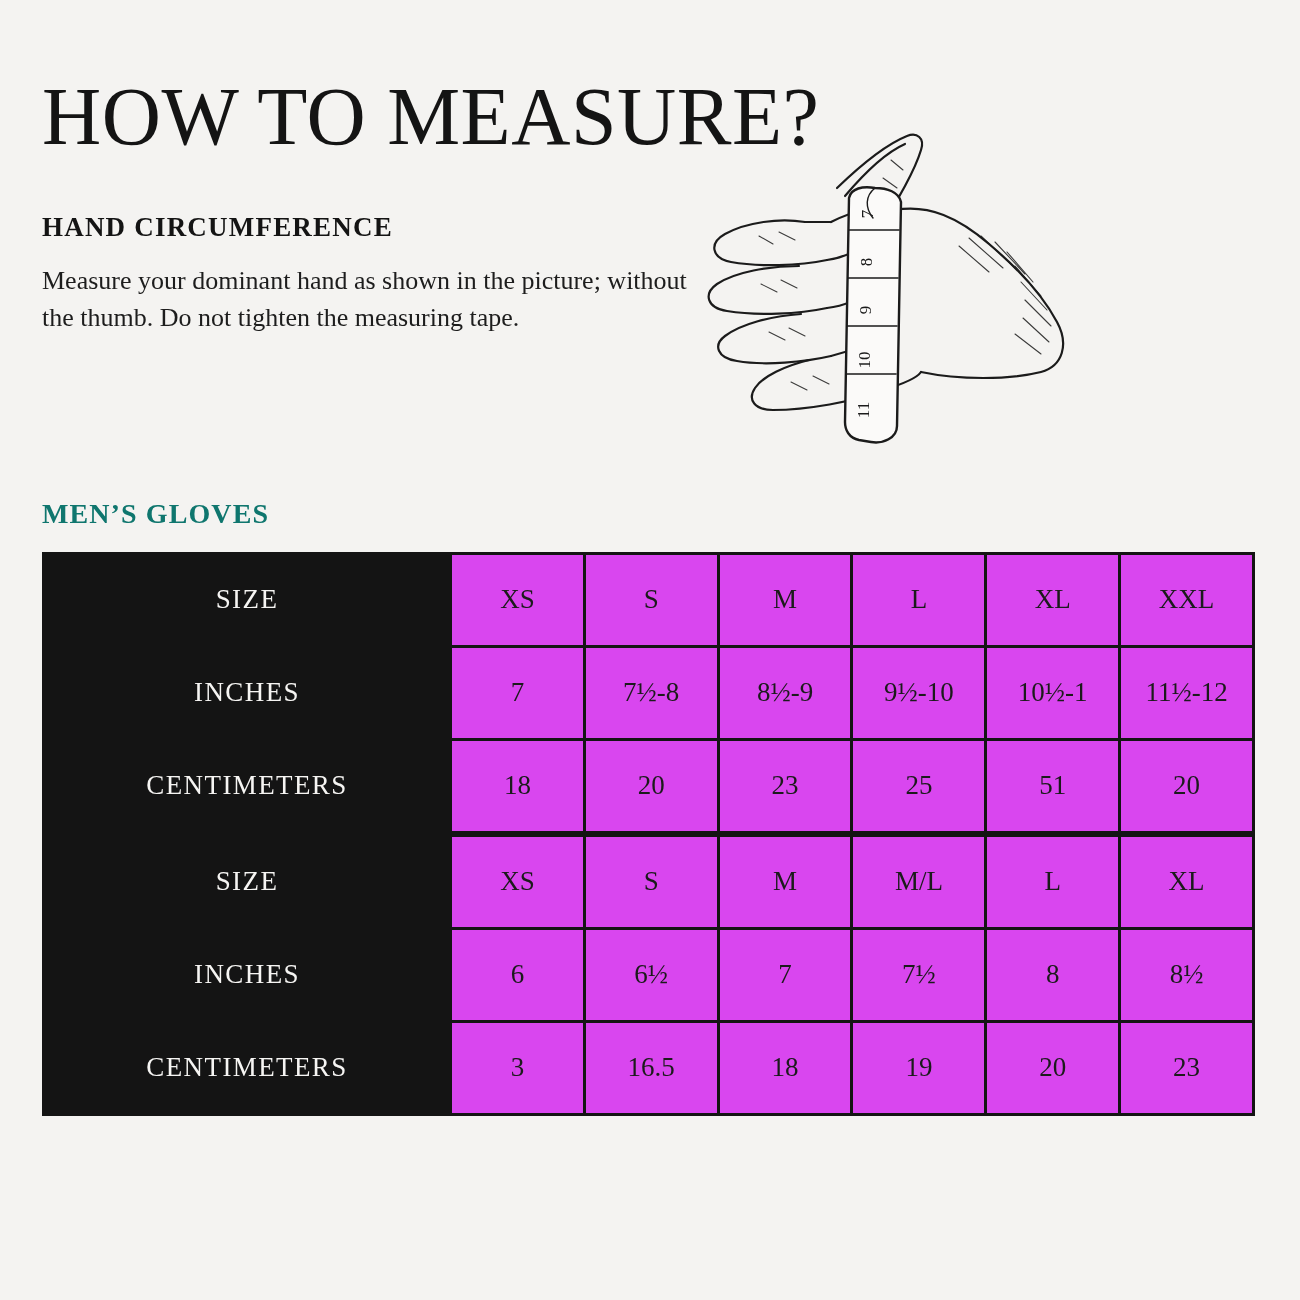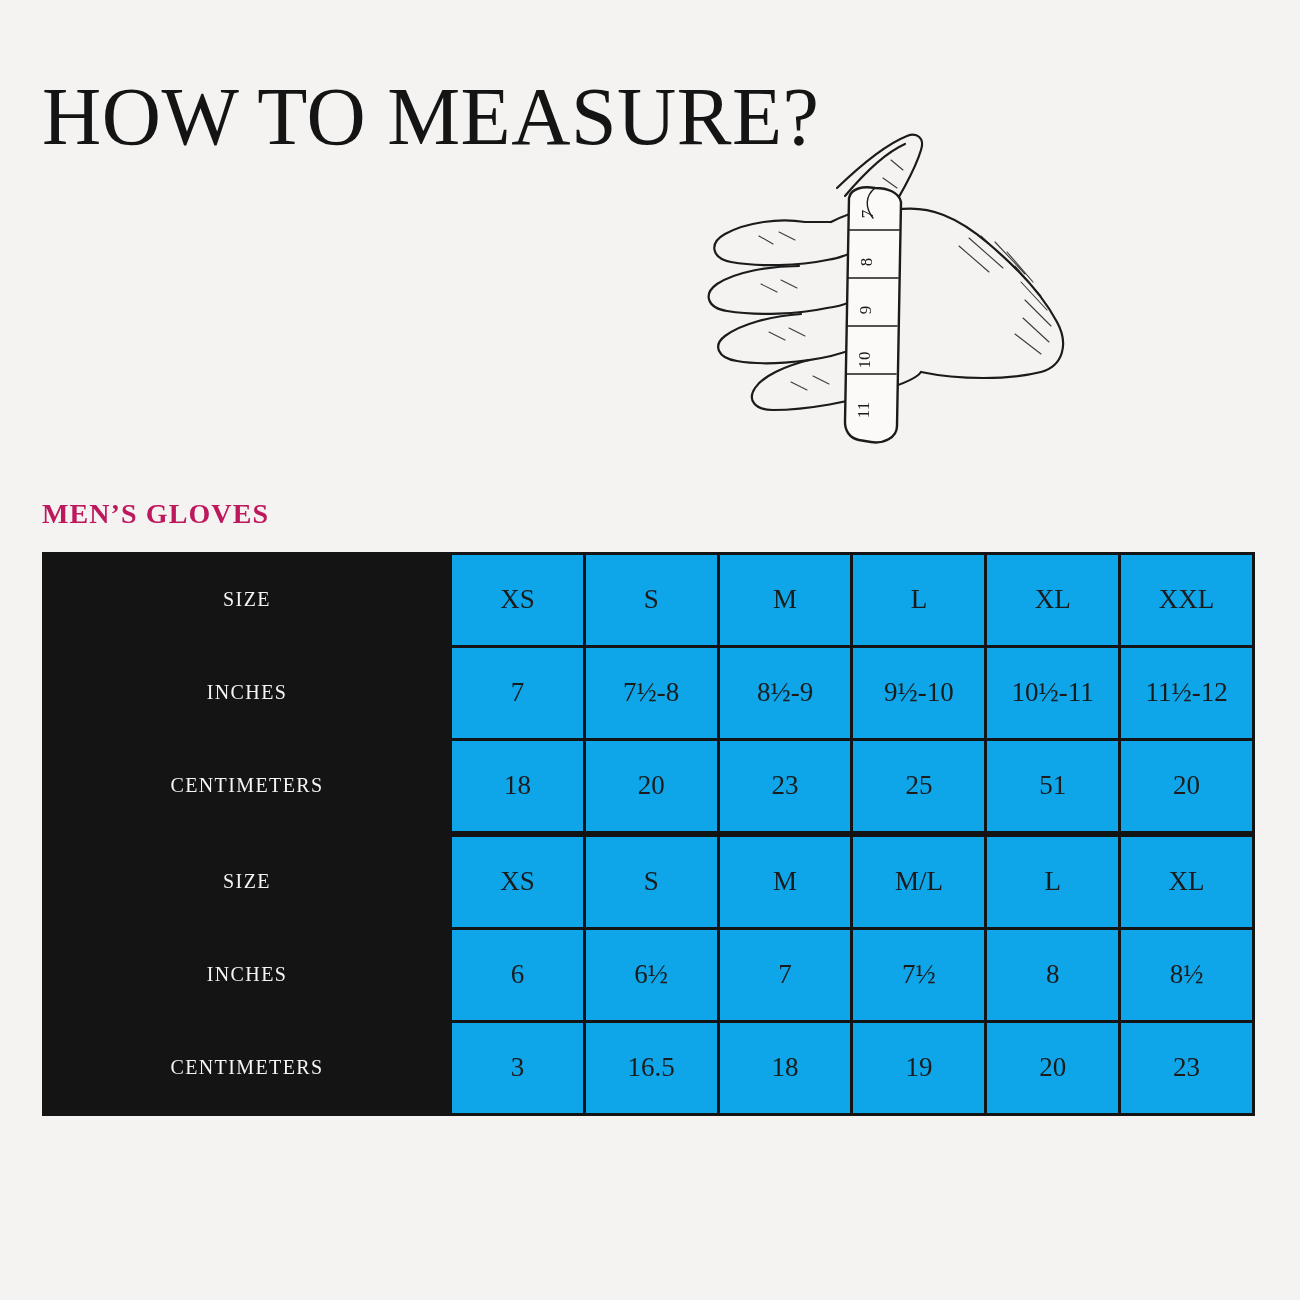--- a/index.html
+++ b/index.html
@@ -61,21 +61,21 @@
     right: -10px;
     width: 470px;
     height: 350px;
   }
   .section-head {
     font-family: "Liberation Serif", serif;
     font-size: 28px;
     font-weight: 700;
     letter-spacing: 1.1px;
     margin: 0 0 22px 2px;
-    color: #be185d;
+    color: #0f766e;
   }
   .men-head { margin-top: 6px; }
   .women-head { margin-top: 42px; }
 
   table.size-table {
     border-collapse: collapse;
     width: 1213px;
     table-layout: fixed;
     margin-left: 2px;
     background: #fbfaf9;
@@ -87,36 +87,40 @@
     vertical-align: middle;
     font-family: "Liberation Serif", serif;
     font-size: 27px;
     color: #1b1b1b;
     padding: 0;
   }
   table.size-table td.rowhead {
     background: #141414;
     color: #f6f5f3;
     letter-spacing: 1.4px;
-    font-size: 20px;
+    font-size: 27px;
     width: 404px;
   }
   table.size-table td.val {
-    background: #0ea5e9;
+    background: #d946ef;
   }
   .nowrap { white-space: nowrap; }
 </style>
 </head>
 <body>
 
 <div class="page">
 
   <h1 class="title">HOW TO MEASURE?</h1>
 
   <div class="intro-wrap">
+    <div class="intro-text">
+      <h2 class="subhead">HAND CIRCUMFERENCE</h2>
+      <p class="body-copy">Measure your dominant hand as shown in the picture; without the thumb. Do not tighten the measuring tape.</p>
+    </div>
 
     <div class="hand-art">
       <svg viewBox="0 0 470 350" width="470" height="350" xmlns="http://www.w3.org/2000/svg">
         <g fill="none" stroke="#1b1b1b" stroke-width="2.2" stroke-linecap="round" stroke-linejoin="round">
 
           <path d="M172 96 C 196 84, 214 80, 236 84"></path>
           <path d="M178 62 C 205 36, 228 18, 248 10 C 258 6, 266 12, 262 24 C 256 44, 238 76, 224 96"></path>
           <path d="M186 70 C 208 44, 228 26, 246 18"></path>
 
           <path d="M236 84 C 270 78, 300 92, 330 118 C 356 140, 382 166, 398 196 C 410 218, 404 240, 382 246 C 350 254, 300 254, 262 246"></path>
@@ -190,21 +194,21 @@
         <td class="val">L</td>
         <td class="val">XL</td>
         <td class="val">XXL</td>
       </tr>
       <tr>
         <td class="rowhead">INCHES</td>
         <td class="val nowrap">7</td>
         <td class="val nowrap">7½-8</td>
         <td class="val nowrap">8½-9</td>
         <td class="val nowrap">9½-10</td>
-        <td class="val nowrap">10½-11</td>
+        <td class="val nowrap">10½-1</td>
         <td class="val nowrap">11½-12</td>
       </tr>
       <tr>
         <td class="rowhead">CENTIMETERS</td>
         <td class="val">18</td>
         <td class="val">20</td>
         <td class="val">23</td>
         <td class="val">25</td>
         <td class="val">51</td>
         <td class="val">20</td>

